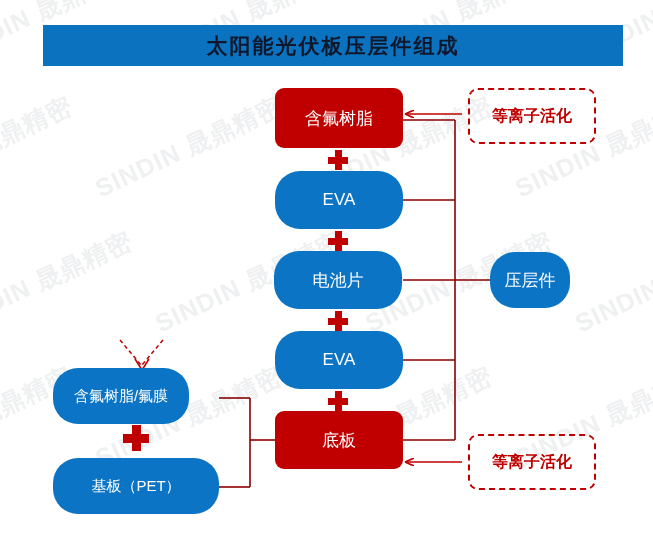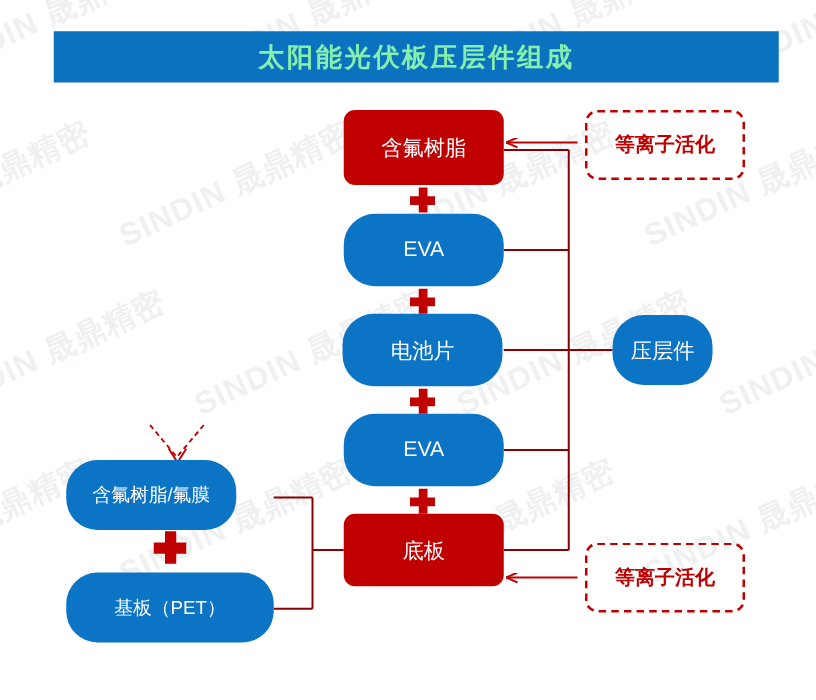--- a/index.html
+++ b/index.html
@@ -30,21 +30,21 @@
   #lines{position:absolute;left:0;top:0;width:653px;height:560px;z-index:1;pointer-events:none;}
 
   
   .title-bar{
     position:absolute;left:43px;top:25px;width:580px;height:41px;
     background:#0b72c0;
     display:flex;align-items:center;justify-content:center;
     z-index:2;
   }
   .title-bar .t{
-    color:#86efac;font-size:21px;font-weight:bold;letter-spacing:2px;
+    color:#0f172a;font-size:21px;font-weight:bold;letter-spacing:2px;
   }
 
   
   .box{
     position:absolute;z-index:3;
     display:flex;align-items:center;justify-content:center;
     border-radius:9px;
     color:#ffffff;
     font-size:17px;
     text-align:center;

